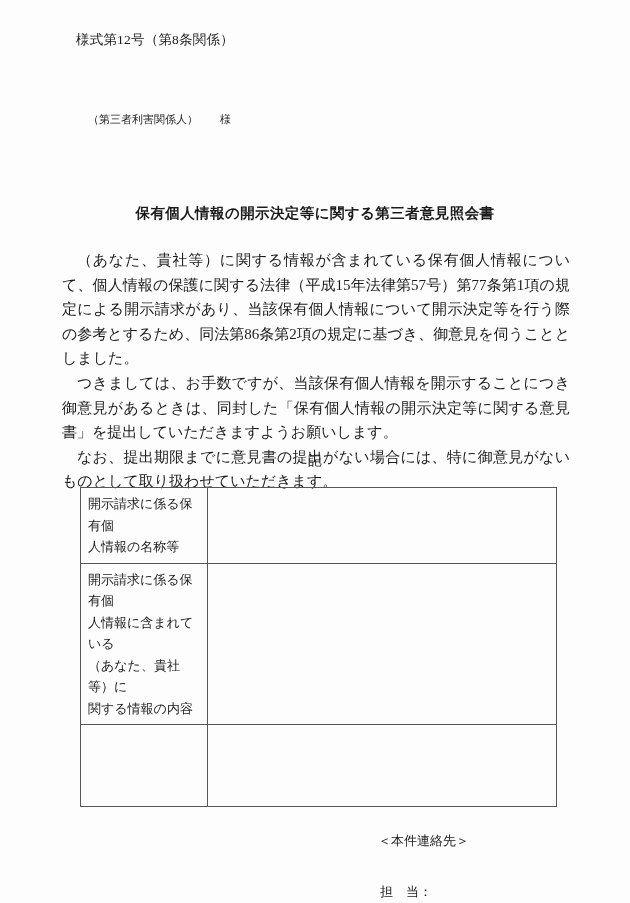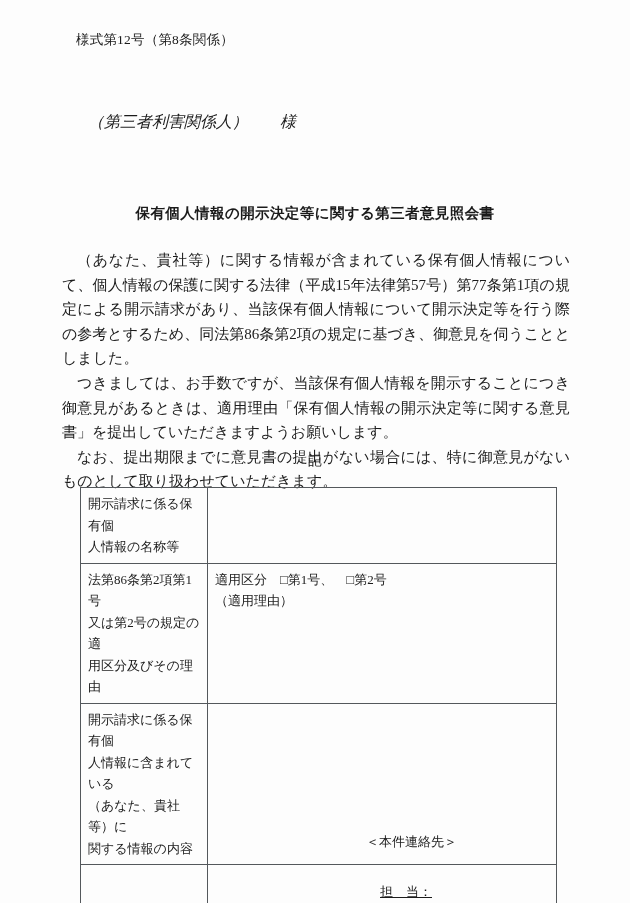--- a/index.html
+++ b/index.html
@@ -39,23 +39,22 @@
     line-height: 22px;
     text-align: left;
     white-space: pre;
   }
   .doc-number-block div { letter-spacing: 0.3px; }
 
   .addressee {
     position: absolute;
     left: 88px;
     top: 112px;
-    font-size: 16px;
-    white-space: pre;
-    font-style: italic;
+    font-size: 11px;
+    white-space: pre;
   }
 
   .issuer {
     position: absolute;
     left: 330px;
     top: 152px;
     font-size: 13.5px;
     line-height: 23px;
     white-space: pre;
   }
@@ -142,64 +141,53 @@
 
   
   .contact {
     position: absolute;
     left: 366px;
     top: 801px;
     font-size: 13px;
     line-height: 16.5px;
     white-space: pre;
   }
-  .contact .c-head { margin-left: 0; }
-  .contact .c-item { margin-left: 14px; text-decoration: underline; }
+  .contact .c-head { margin-left: 12px; font-family: Liberation Mono, monospace; }
+  .contact .c-item { margin-left: 14px; }
 </style>
 </head>
 <body>
 
 <div class="page">
 
   <div class="form-no">様式第12号（第8条関係）</div>
 
 
   <div class="addressee">（第三者利害関係人）　　様</div>
 
 
   <div class="doc-title">保有個人情報の開示決定等に関する第三者意見照会書</div>
 
   <div class="body-copy">
     <p>（あなた、貴社等）に関する情報が含まれている保有個人情報について、個人情報の保護に関する法律（平成15年法律第57号）第77条第1項の規定による開示請求があり、当該保有個人情報について開示決定等を行う際の参考とするため、同法第86条第2項の規定に基づき、御意見を伺うこととしました。</p>
-    <p>つきましては、お手数ですが、当該保有個人情報を開示することにつき御意見があるときは、適用理由「保有個人情報の開示決定等に関する意見書」を提出していただきますようお願いします。</p>
+    <p>つきましては、お手数ですが、当該保有個人情報を開示することにつき御意見があるときは、同封した「保有個人情報の開示決定等に関する意見書」を提出していただきますようお願いします。</p>
     <p>なお、提出期限までに意見書の提出がない場合には、特に御意見がないものとして取り扱わせていただきます。</p>
   </div>
 
   <div class="kiji">記</div>
 
   <table class="form-table">
     <tbody>
       <tr style="height:44px">
         <td class="label-cell">
           <span class="cell-lines">開示請求に係る保有個
 人情報の名称等</span>
         </td>
         <td class="value-cell">
           <span class="value-block"></span>
-        </td>
-      </tr>
-      <tr style="height:58px">
-        <td class="label-cell">
-          <span class="cell-lines">法第86条第2項第1号
-又は第2号の規定の適
-用区分及びその理由</span>
-        </td>
-        <td class="value-cell" style="vertical-align:top">
-          <span class="value-block">適用区分　□第1号、　□第2号
-（適用理由）</span>
         </td>
       </tr>
       <tr style="height:85px">
         <td class="label-cell">
           <span class="cell-lines">開示請求に係る保有個
 人情報に含まれている
 （あなた、貴社等）に
 関する情報の内容</span>
         </td>
         <td class="value-cell">

